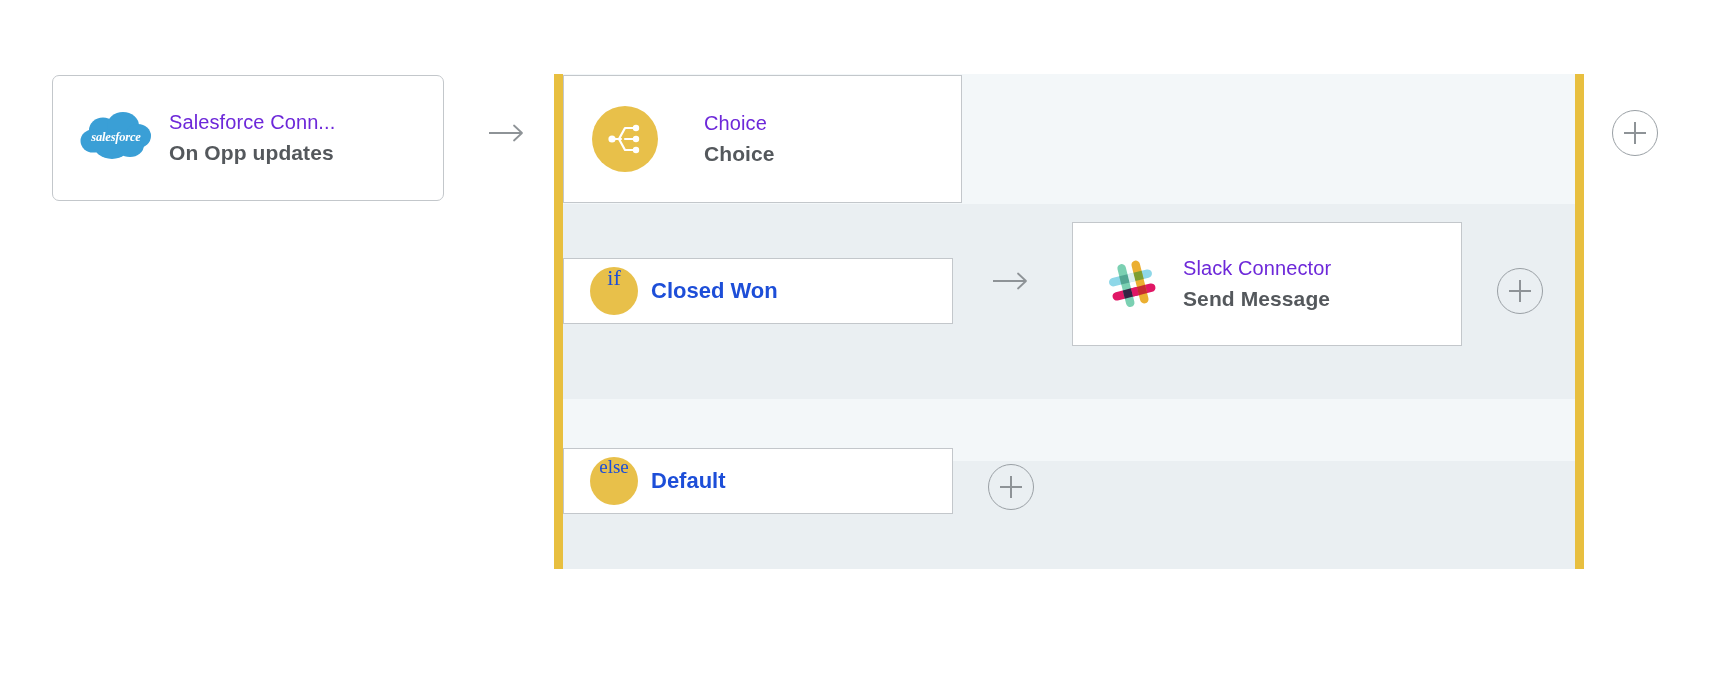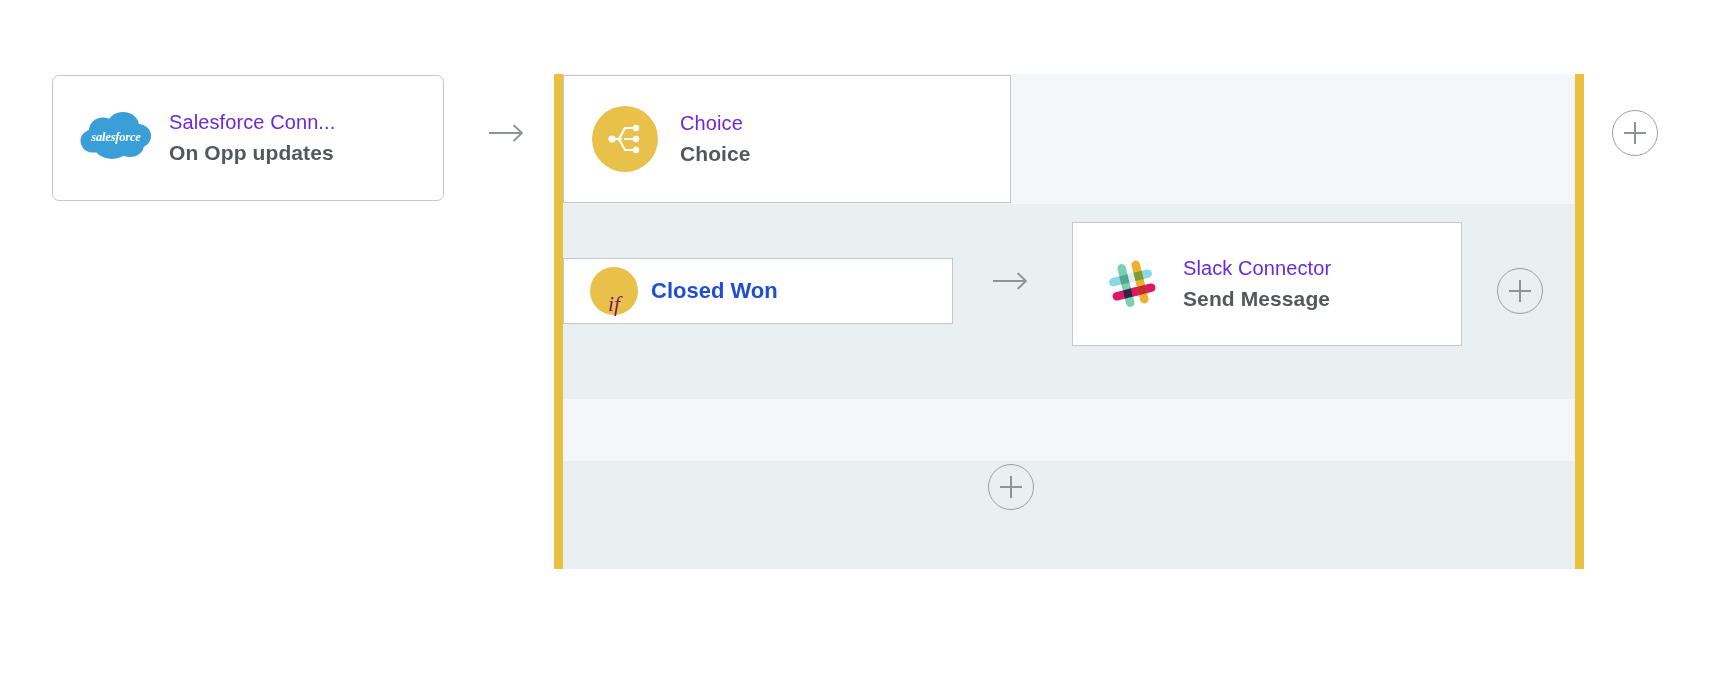--- a/index.html
+++ b/index.html
@@ -104,23 +104,24 @@
 
   #band-header  { top: 0;   height: 130px; }
   #band-if      { top: 130px; height: 195px; }
   #band-gap     { top: 325px; height: 62px; }
   #band-else    { top: 387px; height: 108px; }
 
   
   #choice-card {
     left: 563px;
     top: 75px;
-    width: 448px;
+    width: 399px;
     height: 128px;
     padding-left: 28px;
+    gap: 24px;
   }
   #choice-card .card-icon { width: 66px; height: 66px; }
   #choice-card .card-text { margin-left: 22px; }
 
   
   .branch-card {
     height: 66px;
     padding-left: 26px;
   }
   .branch-card .card-icon { width: 48px; height: 48px; }
@@ -153,25 +154,24 @@
   #slack-card .card-icon { width: 58px; height: 58px; }
   #slack-card .card-text { margin-left: 22px; }
 
   
   .badge {
     width: 48px;
     height: 48px;
     border-radius: 50%;
     background: #e8c04a;
     display: flex;
-    align-items: flex-end;
-    justify-content: center;
-    color: #701a75;
+    align-items: flex-start;
+    justify-content: center;
+    color: #1d4ed8;
     font-family: "Liberation Serif", serif;
-    font-style: italic;
     line-height: 1;
   }
   .badge.if   { font-size: 22px; }
   .badge.else { font-size: 19px; }
 
   
   .choice-badge {
     width: 66px;
     height: 66px;
     border-radius: 50%;
@@ -314,20 +314,28 @@
           <rect x="27" y="33" width="6" height="8.5" fill="#e01765"></rect>
         </g>
       </svg>
     </div>
     <div class="card-text">
       <span class="label-top">Slack Connector</span>
       <span class="label-bottom">Send Message</span>
     </div>
   </div>
 
+  <div class="card branch-card" id="branch-else">
+    <div class="card-icon">
+      <div class="badge else">
+        <span>else</span>
+      </div>
+    </div>
+    <span class="branch-title">Default</span>
+  </div>
 
   <div class="plus-btn" id="plus-after-scope">
     <span class="ph h"></span>
     <span class="ph v"></span>
   </div>
 
   <div class="plus-btn" id="plus-after-slack">
     <span class="ph h"></span>
     <span class="ph v"></span>
   </div>

